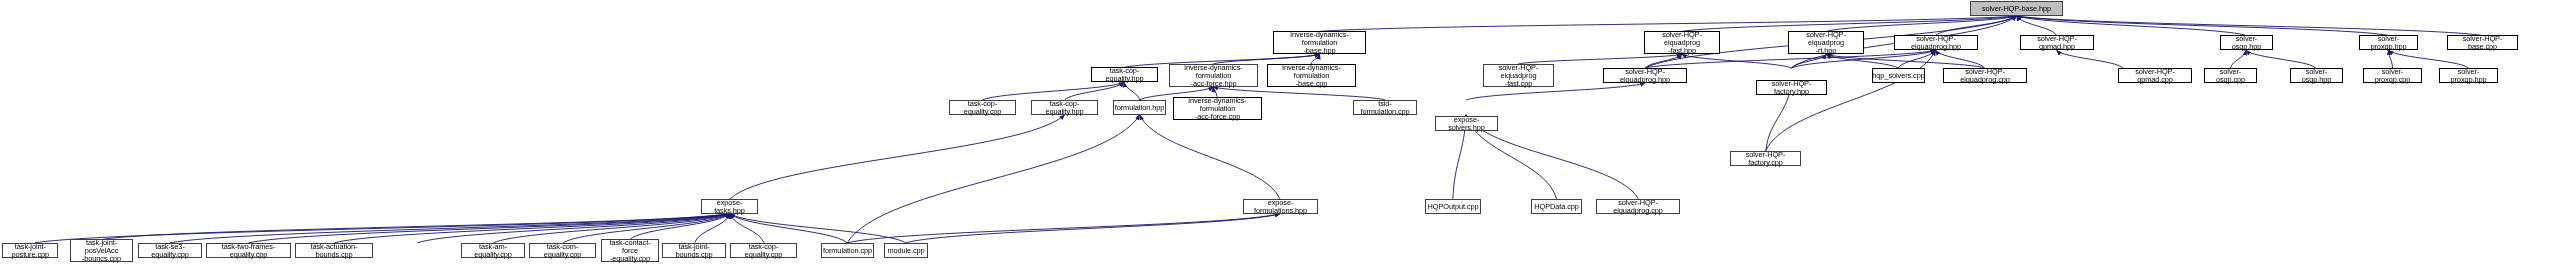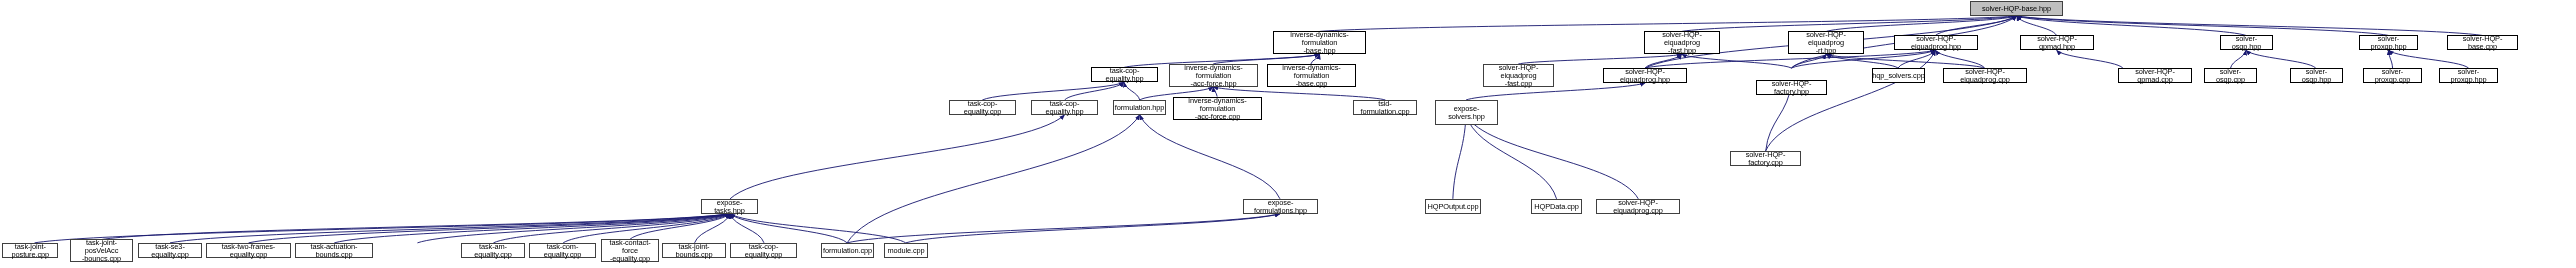--- a/index.html
+++ b/index.html
@@ -146,21 +146,21 @@
       <div class="node" style="left: 2204px; top: 68px; width: 53px; height: 15px;">solver-osqp.cpp</div>
       <div class="node" style="left: 2290px; top: 68px; width: 53px; height: 15px;">solver-osqp.hpp</div>
       <div class="node" style="left: 2363px; top: 68px; width: 59px; height: 15px;">solver-proxqp.cpp</div>
       <div class="node" style="left: 2439px; top: 68px; width: 59px; height: 15px;">solver-proxqp.hpp</div>
       <div class="node thick" style="left: 949px; top: 100px; width: 67px; height: 15px;">task-cop-equality.cpp</div>
       <div class="node thick" style="left: 1031px; top: 100px; width: 67px; height: 15px;">task-cop-equality.hpp</div>
       <div class="node thick" style="left: 1113px; top: 100px; width: 53px; height: 15px;">formulation.hpp</div>
       <div class="node" style="left: 1173px; top: 97px; width: 89px; height: 23px;">inverse-dynamics-formulation
 -acc-force.cpp</div>
       <div class="node thick" style="left: 1353px; top: 100px; width: 64px; height: 15px;">tsid-formulation.cpp</div>
-      <div class="node thick" style="left: 1435px; top: 100px; width: 63px; height: 25px;">expose-solvers.hpp</div>
+      <div class="node thick" style="left: 1435px; top: 116px; width: 63px; height: 15px;">expose-solvers.hpp</div>
       <div class="node thick" style="left: 1730px; top: 151px; width: 71px; height: 15px;">solver-HQP-factory.cpp</div>
       <div class="node thick" style="left: 701px; top: 199px; width: 57px; height: 15px;">expose-tasks.hpp</div>
       <div class="node thick" style="left: 1243px; top: 199px; width: 75px; height: 15px;">expose-formulations.hpp</div>
       <div class="node thick" style="left: 1425px; top: 199px; width: 56px; height: 15px;">HQPOutput.cpp</div>
       <div class="node thick" style="left: 1531px; top: 199px; width: 51px; height: 15px; text-align: right;">HQPData.cpp</div>
       <div class="node thick" style="left: 1596px; top: 199px; width: 84px; height: 15px;">solver-HQP-eiquadprog.cpp</div>
       <div class="node thick" style="left: 2.3px; top: 243px; width: 56px; height: 15px;">task-joint-posture.cpp</div>
       <div class="node thick" style="left: 70px; top: 239px; width: 63px; height: 23px;">task-joint-posVelAcc
 -bouncs.cpp</div>
       <div class="node thick" style="left: 138px; top: 243px; width: 64px; height: 15px;">task-se3-equality.cpp</div>

